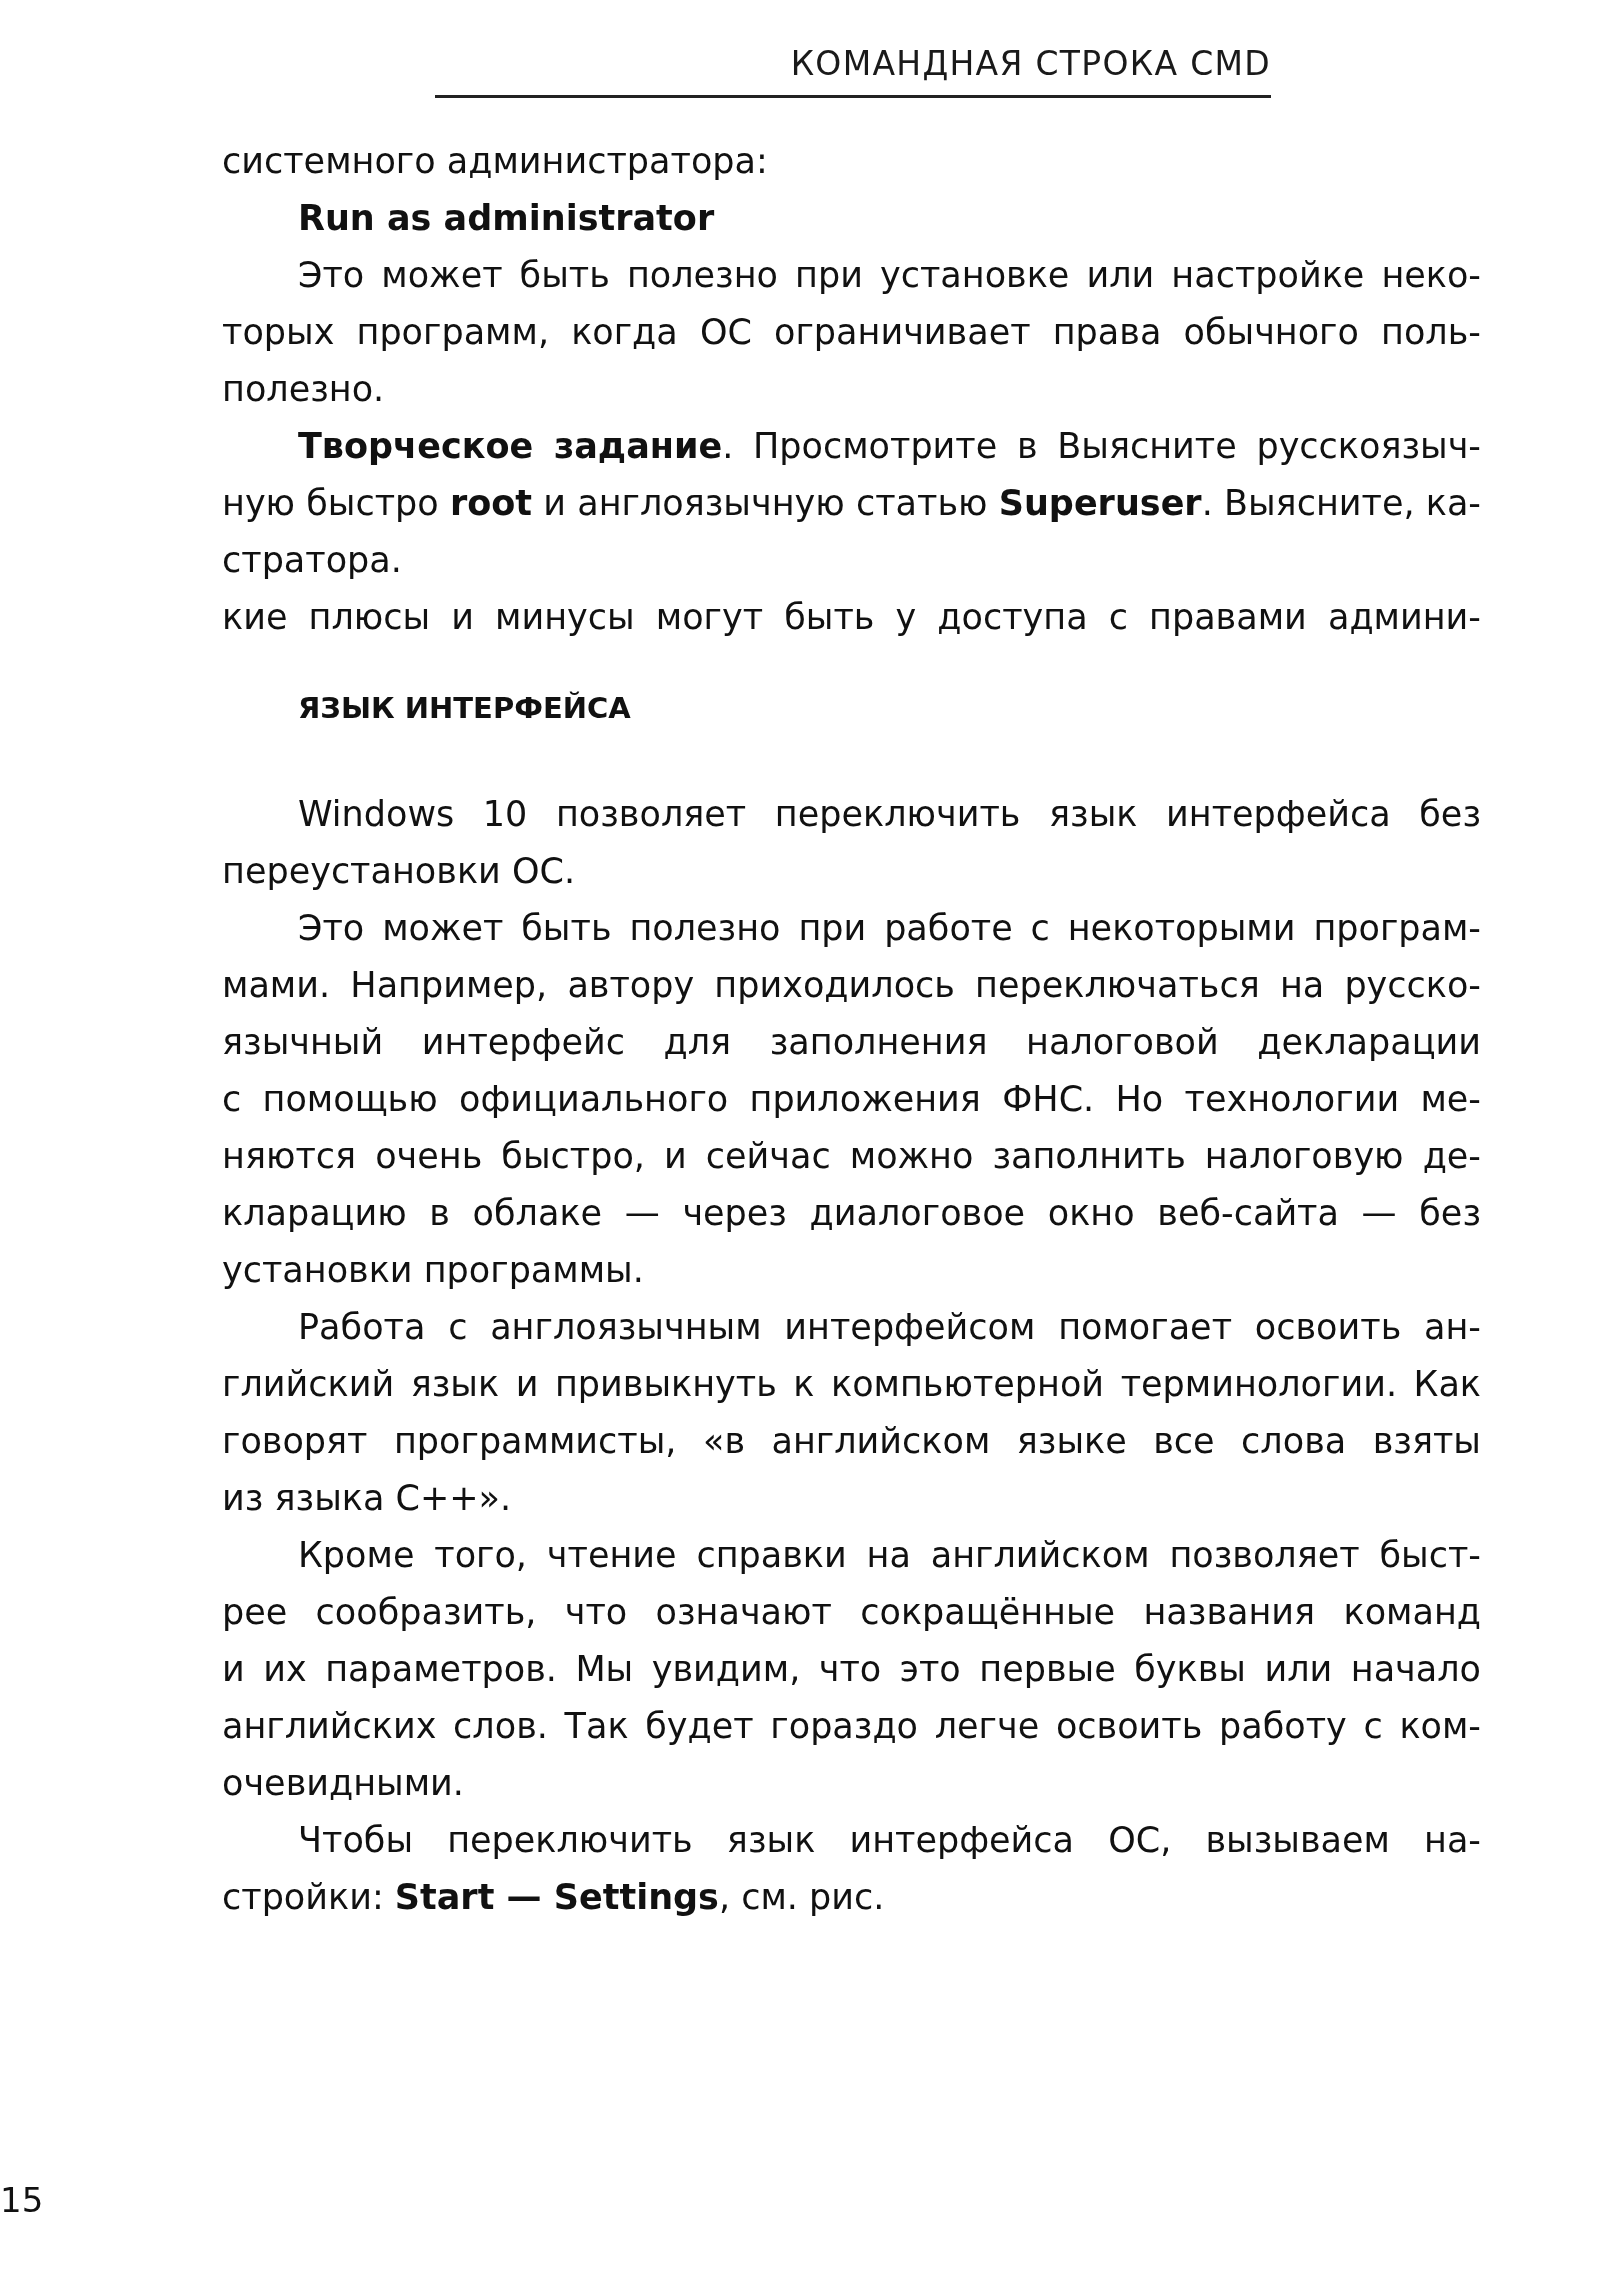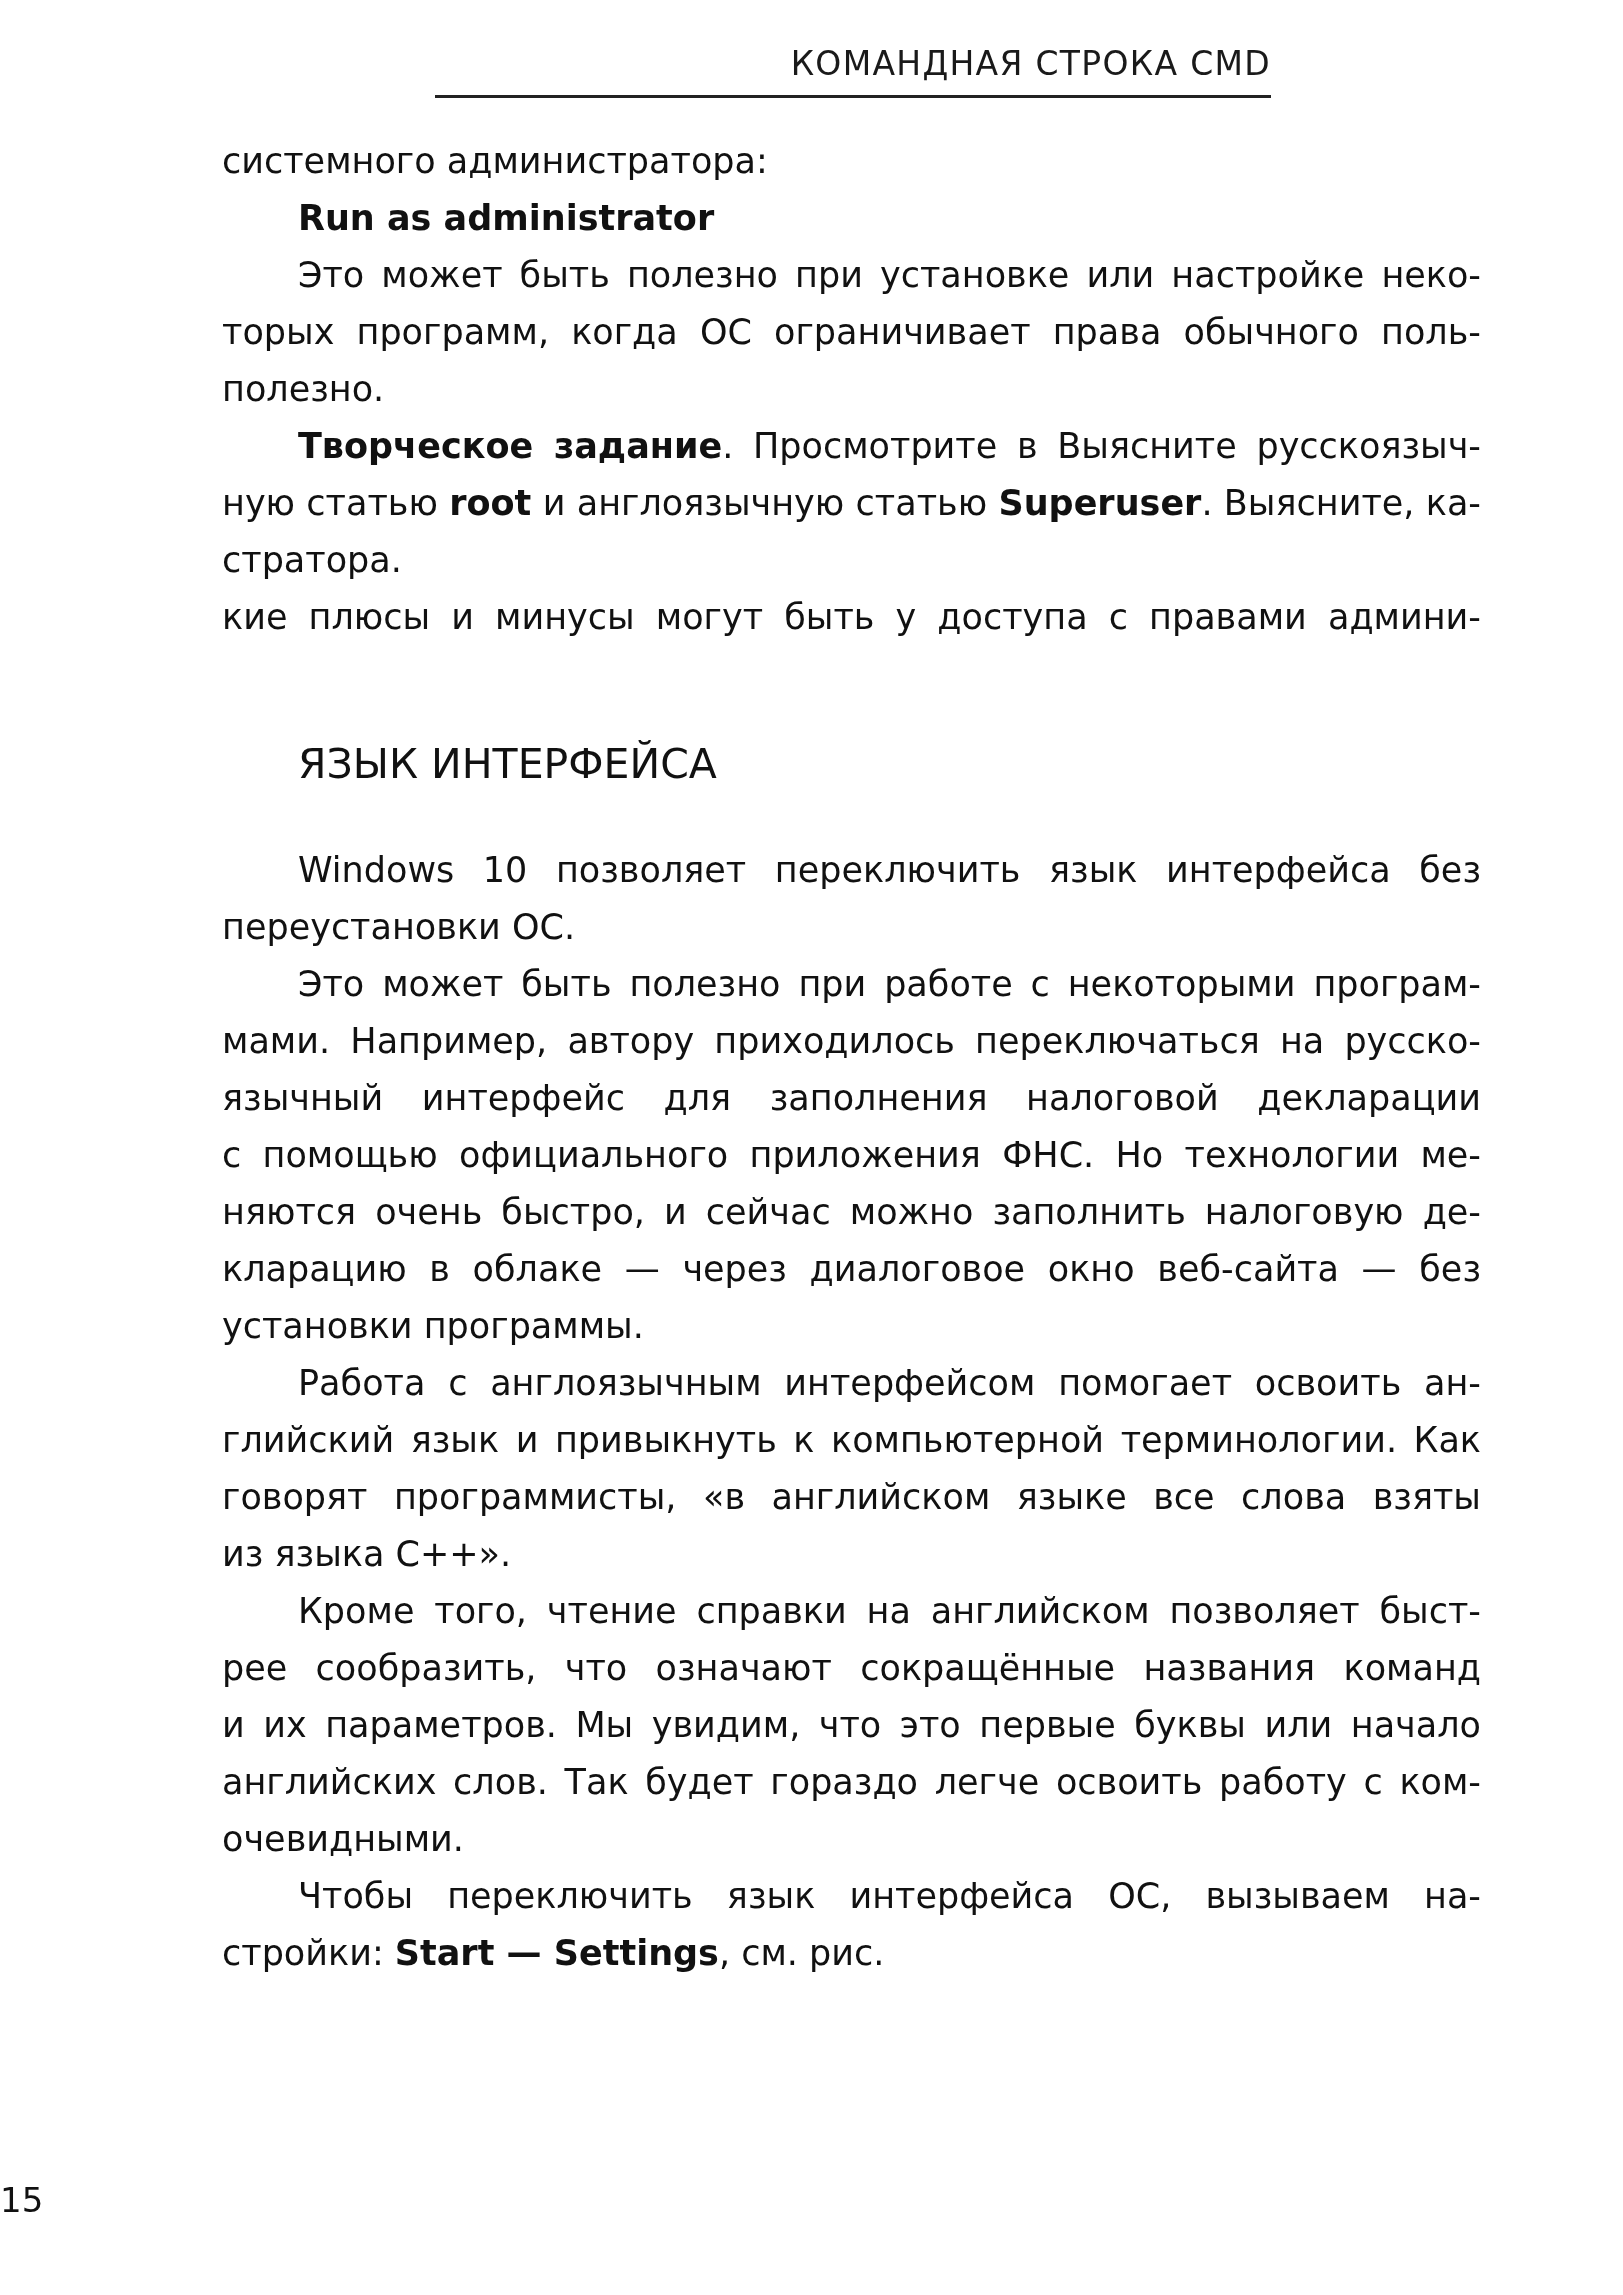--- a/index.html
+++ b/index.html
@@ -35,24 +35,24 @@
     width: 1259px;
     top: 133px;
     font-size: 35px;
     line-height: 57px;
   }
   .line { white-space: nowrap; height: 57px; }
   .just { text-align: justify; text-align-last: justify; white-space: normal; }
   .indent { padding-left: 76px; }
   b { font-weight: bold; }
   .section-heading {
-    font-weight: normal;
-    font-size: 41px;
+    font-weight: bold;
+    font-size: 29px;
     padding-left: 76px;
-    margin-top: 90px;
+    margin-top: 34px;
     margin-bottom: 49px;
     height: 57px;
     line-height: 57px;
   }
   .page-number {
     position: absolute;
     left: 0;
     width: 1623px;
     top: 2180px;
     font-size: 34px;
@@ -69,21 +69,21 @@
   <div class="line indent"><b>Run as administrator</b></div>
 
   <div>
     <div class="line just indent">Это может быть полезно при установке или настройке неко-</div>
     <div class="line just">торых программ, когда ОС ограничивает права обычного поль-</div>
     <div class="line">полезно.</div>
   </div>
 
   <div>
     <div class="line just indent"><b>Творческое задание</b><span>. Просмотрите в Выясните русскоязыч-</span></div>
-    <div class="line just"><span>ную статью </span><b>root</b><span> и англоязычную статью </span><b>Superuser</b><span>. Выясните, ка-</span></div>
+    <div class="line just"><span>ную быстро </span><b>root</b><span> и англоязычную статью </span><b>Superuser</b><span>. Выясните, ка-</span></div>
     <div class="line">стратора.</div>
     <div class="line just">кие плюсы и минусы могут быть у доступа с правами админи-</div>
   </div>
 
   <div class="section-heading">ЯЗЫК ИНТЕРФЕЙСА</div>
 
   <div>
     <div class="line just indent">Windows 10 позволяет переключить язык интерфейса без</div>
     <div class="line">переустановки ОС.</div>
   </div>

